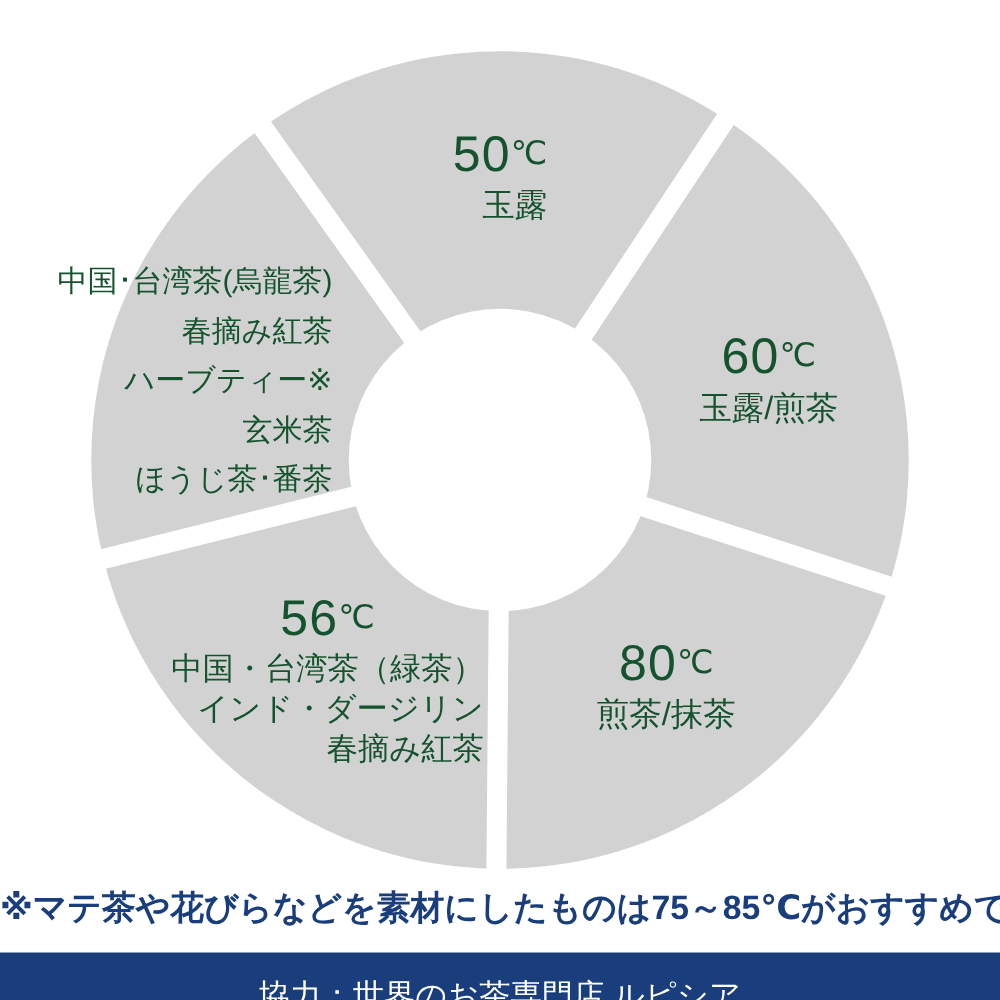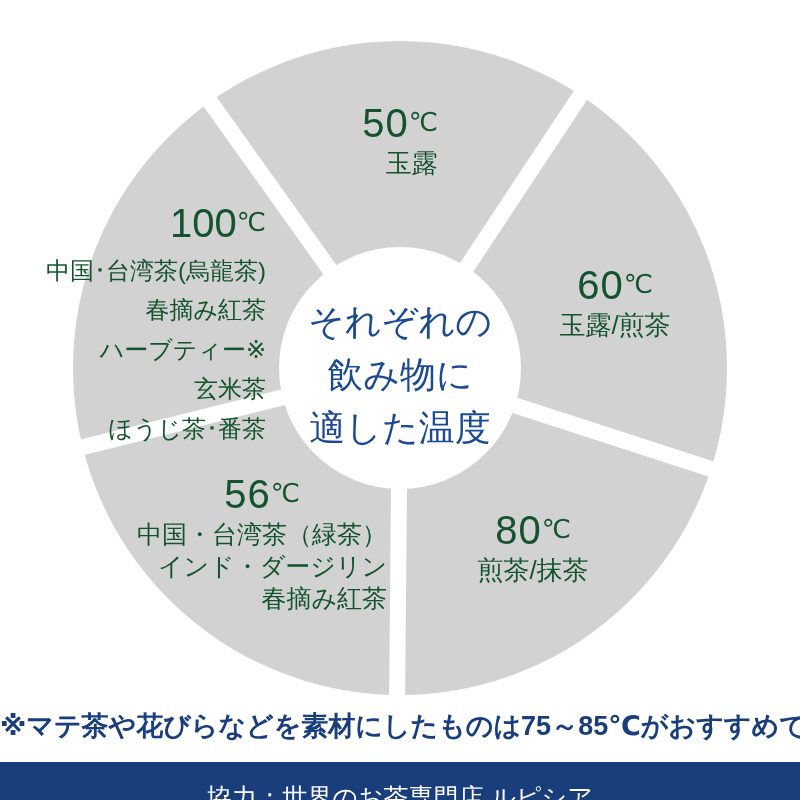--- a/index.html
+++ b/index.html
@@ -141,35 +141,29 @@
   <div class="label-block" style="left:262px; top:471px;">
     <div class="temp"><span>56</span><span class="unit">℃</span></div>
     <div class="seg-items">
         <div class="seg-item">中国・台湾茶（緑茶）</div>
         <div class="seg-item">インド・ダージリン</div>
         <div class="seg-item">春摘み紅茶</div>
       </div>
   </div>
 
   <div class="label-block right-align temp-100" style="right:534px; top:200px;">
-    <div class="temp"><span>100</span><span class="unit">℃</span></div>
     <div class="seg-items items-compact">
         <div class="seg-item">中国･台湾茶(烏龍茶)</div>
         <div class="seg-item">春摘み紅茶</div>
         <div class="seg-item">ハーブティー※</div>
         <div class="seg-item">玄米茶</div>
         <div class="seg-item">ほうじ茶･番茶</div>
       </div>
   </div>
 
-  <div id="center-title">
-    <div>それぞれの</div>
-    <div>飲み物に</div>
-    <div>適した温度</div>
-  </div>
 
   <div id="footnote">※マテ茶や花びらなどを素材にしたものは75～85℃がおすすめです。</div>
 
   <div id="credit-bar">
     <div id="credit-text">協力：世界のお茶専門店 ルピシア</div>
   </div>
 
 </div>
 
 </body></html>

